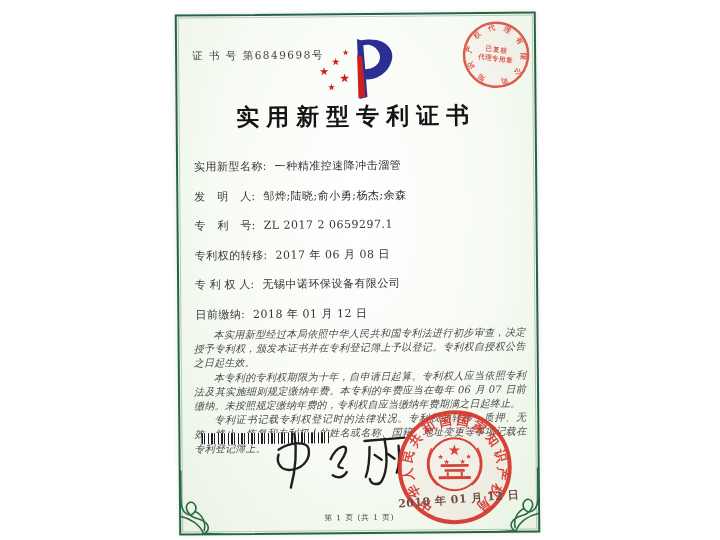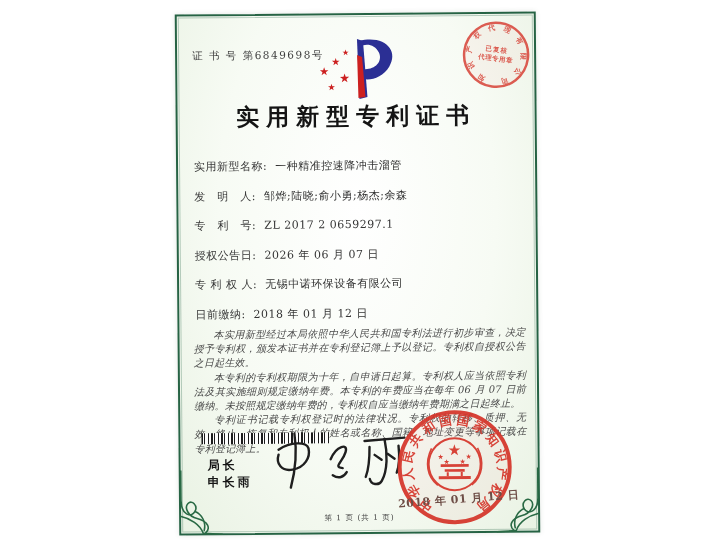--- a/index.html
+++ b/index.html
@@ -11,21 +11,21 @@
         border:2px solid #266344;box-sizing:border-box;
         transform:rotate(-0.5deg);transform-origin:50% 50%;
         box-shadow:0 0 5px rgba(60,90,60,0.15);}
   #cert::after{content:"";position:absolute;inset:1px;border:1px solid rgba(38,99,68,0.30);pointer-events:none;}
   .certno{position:absolute;left:15px;top:33px;font-size:10.5px;letter-spacing:1.5px;color:#3c3c3c;white-space:nowrap;}
   .logo{position:absolute;left:138px;top:20px;width:86px;height:68px;}
   .title{position:absolute;left:0;top:86px;width:100%;text-align:center;margin:0;
          font-size:23px;font-weight:bold;color:#141414;letter-spacing:7px;white-space:nowrap;}
   .fields{position:absolute;left:16px;top:143px;right:12px;}
   .frow{height:29.5px;font-size:11px;color:#383838;white-space:nowrap;letter-spacing:0.5px;}
-  .frow .lab{color:#383838;}
+  .frow .lab{color:#383838;font-family:Liberation Serif, serif;}
   .frow .val{margin-left:4px;color:#333;}
   .bodytext{position:absolute;left:14px;top:312px;width:332px;font-size:10px;line-height:1.42;
             color:#4a4a4a;font-style:italic;letter-spacing:0.2px;}
   .bodytext p{margin:0;text-indent:2em;text-align:justify;}
   .barcode{position:absolute;left:21px;top:417px;width:128px;height:11px;
            background:repeating-linear-gradient(90deg,#1c1c1c 0 2px,#fdfdfd 2px 3px,#1c1c1c 3px 4px,#fdfdfd 4px 7px,#1c1c1c 7px 8px,#fdfdfd 8px 10px);}
   .dirblock{position:absolute;left:27px;top:441px;font-size:12px;font-weight:bold;color:#161616;letter-spacing:3px;line-height:17px;}
   .signature{position:absolute;left:88px;top:410px;width:150px;height:74px;}
   .footer{position:absolute;left:0;bottom:9px;width:100%;text-align:center;font-size:7.5px;color:#444;letter-spacing:1px;}
   
@@ -74,45 +74,41 @@
       </div>
       <div class="frow">
         <span class="lab">发　明　人:</span>
         <span class="val">邹烨;陆晓;俞小勇;杨杰;余森</span>
       </div>
       <div class="frow">
         <span class="lab">专　利　号:</span>
         <span class="val">ZL 2017 2 0659297.1</span>
       </div>
       <div class="frow">
-        <span class="lab">授权公告日:</span>
-        <span class="val">2026 年 06 月 07 日</span>
+        <span class="lab">专利权的转移:</span>
+        <span class="val">2017 年 06 月 08 日</span>
       </div>
       <div class="frow">
         <span class="lab">专 利 权 人:</span>
         <span class="val">无锡中诺环保设备有限公司</span>
       </div>
       <div class="frow">
         <span class="lab">日前缴纳:</span>
         <span class="val">2018 年 01 月 12 日</span>
       </div>
     </div>
 
     <div class="bodytext">
       <p>本实用新型经过本局依照中华人民共和国专利法进行初步审查，决定授予专利权，颁发本证书并在专利登记簿上予以登记。专利权自授权公告之日起生效。</p>
       <p>本专利的专利权期限为十年，自申请日起算。专利权人应当依照专利法及其实施细则规定缴纳年费。本专利的年费应当在每年 06 月 07 日前缴纳。未按照规定缴纳年费的，专利权自应当缴纳年费期满之日起终止。</p>
       <p>专利证书记载专利权登记时的法律状况。专利权的转移、质押、无效、终止、恢复和专利权人的姓名或名称、国籍、地址变更等事项记载在专利登记簿上。</p>
     </div>
 
     <div class="barcode"></div>
 
-    <div class="dirblock">
-      <div>局长</div>
-      <div>申长雨</div>
-    </div>
 
     <svg class="signature" viewBox="0 0 150 74">
       <g fill="none" stroke="#1f1f1f" stroke-width="2.4" stroke-linecap="round" stroke-linejoin="round">
         <path d="M10,24 C22,16 38,16 40,23 C42,32 36,42 24,44 C13,46 7,38 10,29"></path>
         <path d="M26,8 C28,22 28,40 22,62"></path>
         <path d="M62,34 C68,20 80,18 77,27 C74,37 64,42 74,43"></path>
         <path d="M64,50 C70,54 75,52 78,47"></path>
         <path d="M96,16 L136,13"></path>
         <path d="M116,14 C119,28 119,46 113,56 C110,61 102,60 101,54"></path>
         <path d="M101,22 C101,34 100,44 97,52"></path>

